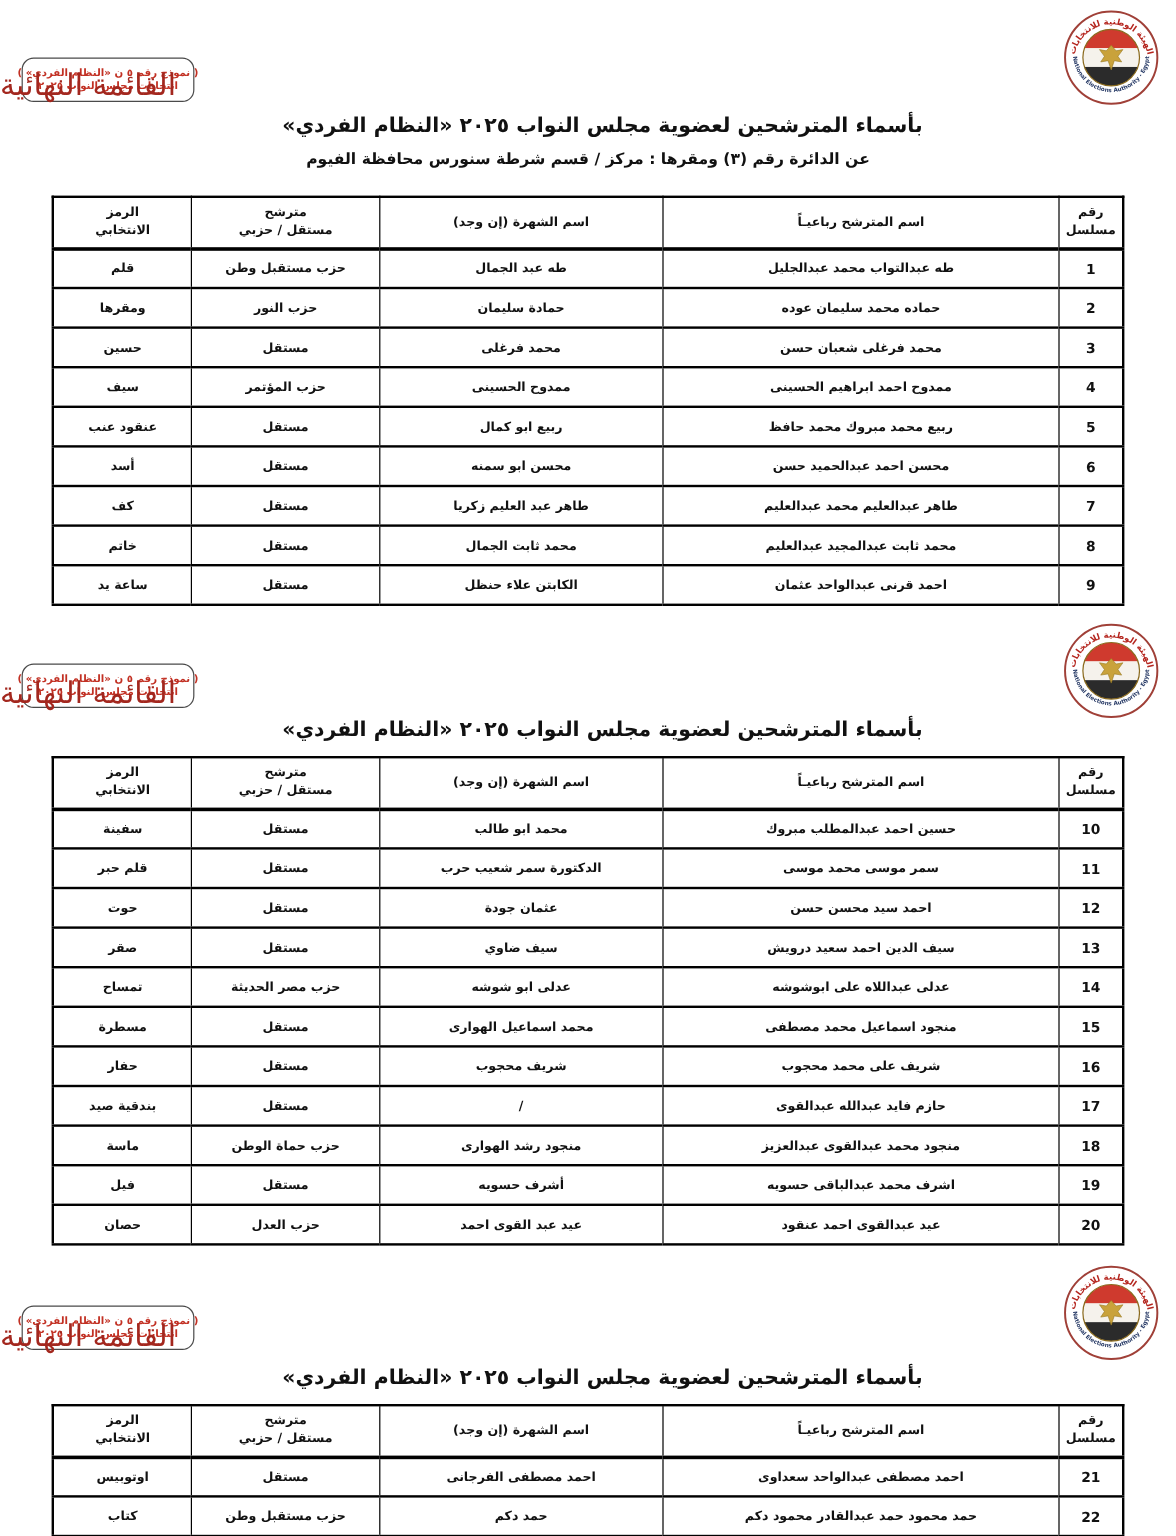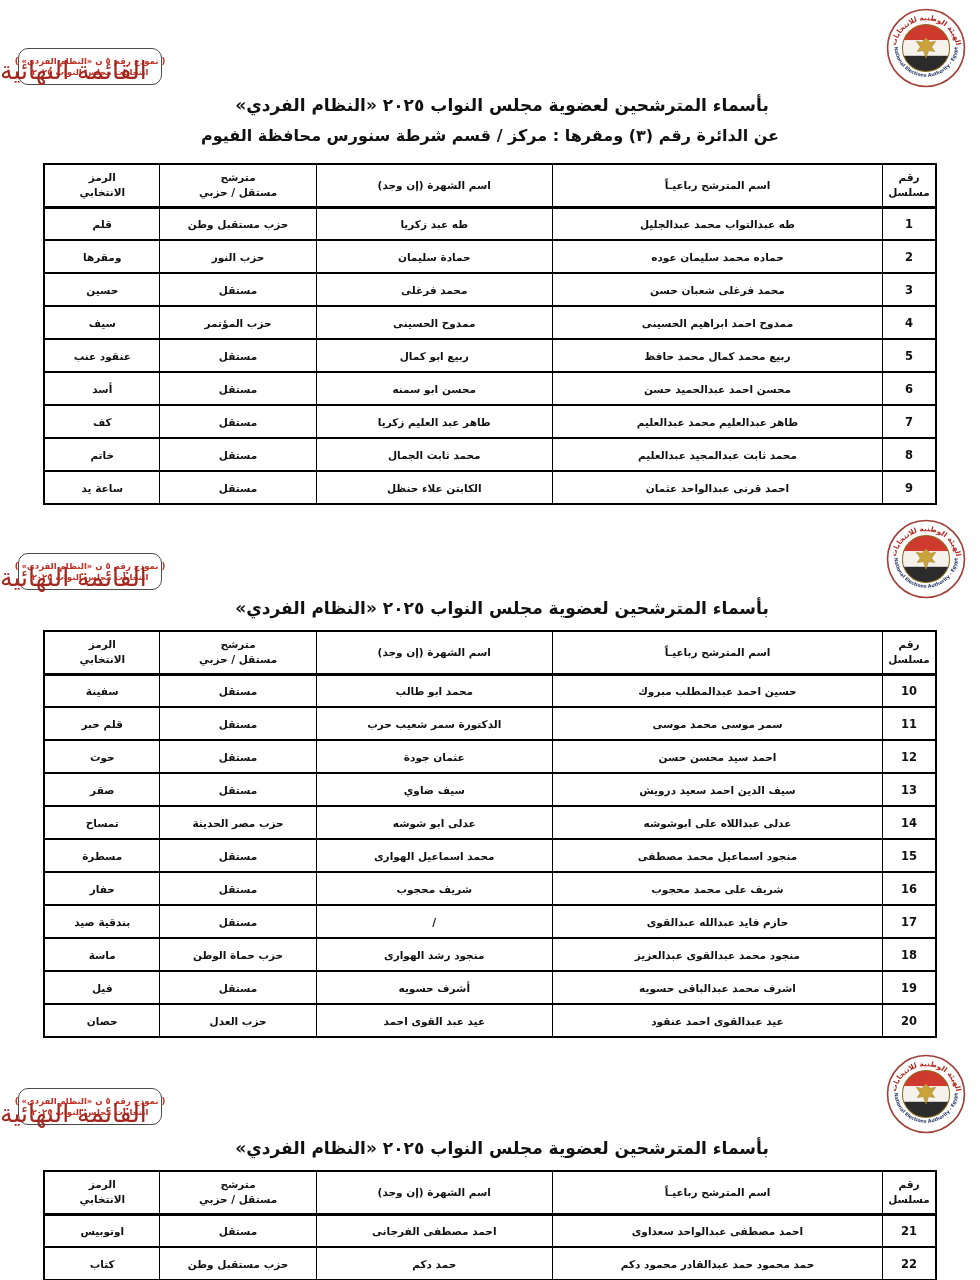--- a/index.html
+++ b/index.html
@@ -43,21 +43,21 @@
   .doc-subtitle {
     position:absolute; left:12px; width:100%; text-align:center;
     color:#111; font-size:17px; font-weight:bold;
   }
   #sec0 .doc-subtitle { top:95px; }
   #sec1 .doc-subtitle { top:80px; }
   #sec2 .doc-subtitle { top:85px; }
 
   .district-line {
     position:absolute; left:0; width:100%; text-align:center;
-    color:#111; font-size:16px; font-weight:bold; top:126px;
+    color:#111; font-size:13px; font-weight:bold; top:126px;
   }
 
   table.tbl {
     position:absolute; right:43px; width:894px;
     border-collapse:collapse; direction:rtl; table-layout:fixed;
     border:2.5px solid #000; background:#fff;
   }
   #sec0 table.tbl { top:163px; }
   #sec1 table.tbl { top:112px; }
   #sec2 table.tbl { top:117px; }
@@ -142,21 +142,21 @@
         <th>
             <span class="th-line">الرمز</span>
             <span class="th-line">الانتخابي</span>
           </th>
       </tr>
     </thead>
     <tbody>
         <tr>
           <td class="serial">1</td>
           <td>طه عبدالتواب محمد عبدالجليل</td>
-          <td>طه عبد زكريا</td>
+          <td>طه عبد الجمال</td>
           <td>حزب مستقبل وطن</td>
           <td>قلم</td>
         </tr>
         <tr>
           <td class="serial">2</td>
           <td>حماده محمد سليمان عوده</td>
           <td>حمادة سليمان</td>
           <td>حزب النور</td>
           <td>ومقرها</td>
         </tr>
@@ -169,21 +169,21 @@
         </tr>
         <tr>
           <td class="serial">4</td>
           <td>ممدوح احمد ابراهيم الحسينى</td>
           <td>ممدوح الحسينى</td>
           <td>حزب المؤتمر</td>
           <td>سيف</td>
         </tr>
         <tr>
           <td class="serial">5</td>
-          <td>ربيع محمد كمال محمد حافظ</td>
+          <td>ربيع محمد مبروك محمد حافظ</td>
           <td>ربيع ابو كمال</td>
           <td>مستقل</td>
           <td>عنقود عنب</td>
         </tr>
         <tr>
           <td class="serial">6</td>
           <td>محسن احمد عبدالحميد حسن</td>
           <td>محسن ابو سمنه</td>
           <td>مستقل</td>
           <td>أسد</td>

